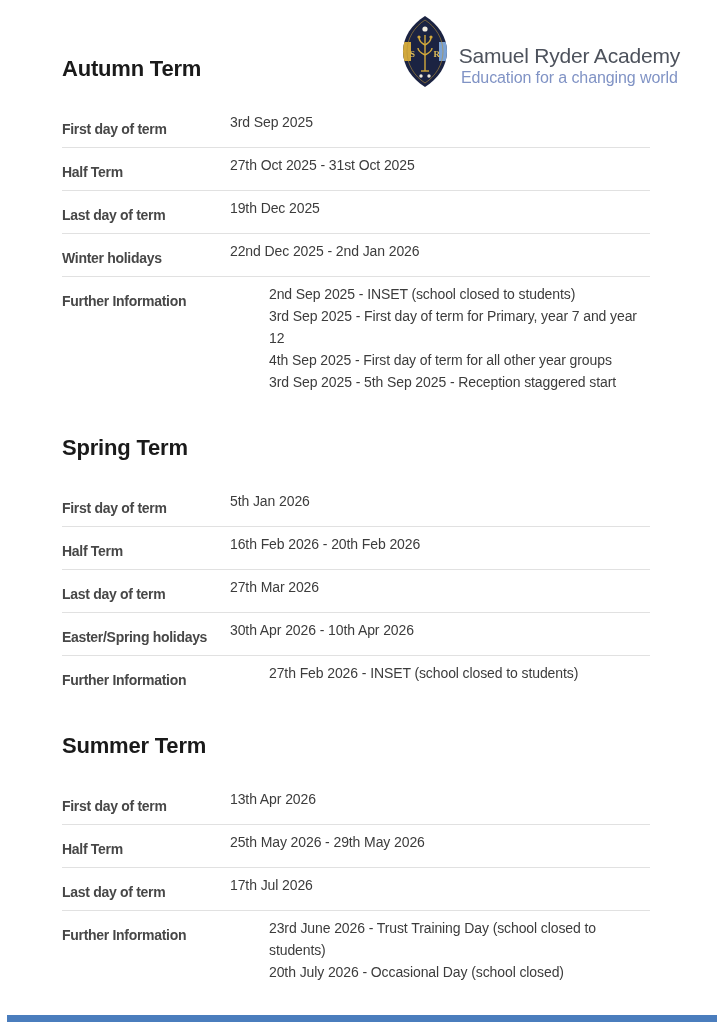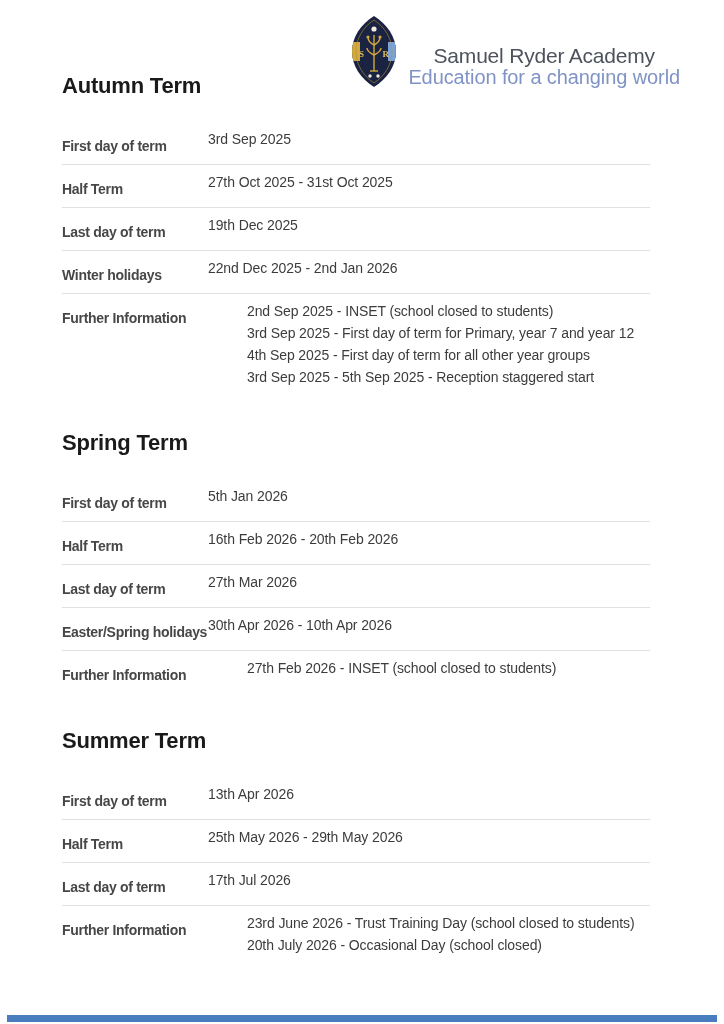--- a/index.html
+++ b/index.html
@@ -25,32 +25,32 @@
   .crest { width: 54px; height: 73px; flex-shrink: 0; }
   .logo-text { display: flex; flex-direction: column; justify-content: center; padding-top: 28px; text-align: center; }
   .academy-name {
     font-size: 21px;
     color: #4d525c;
     letter-spacing: -0.2px;
     line-height: 24px;
     font-weight: 400;
   }
   .academy-tagline {
-    font-size: 20px;
+    font-size: 16px;
     color: #8093c5;
     letter-spacing: -0.1px;
     line-height: 19px;
     font-weight: 400;
   }
 
   
   .content {
     position: absolute;
     left: 62px;
-    top: 72px;
+    top: 55px;
     width: 588px;
   }
   .term-title {
     font-size: 22px;
     font-weight: 700;
     color: #1a1a1a;
     letter-spacing: -0.2px;
     line-height: 27px;
     margin: 34px 0 23px 0;
   }
@@ -72,21 +72,21 @@
     letter-spacing: -0.3px;
     line-height: 22px;
     white-space: nowrap;
     margin-top: 7px;
   }
   .row-values {
     font-size: 14px;
     color: #3c3c3c;
     letter-spacing: -0.1px;
   }
-  .value-line { line-height: 22px; }
+  .value-line { line-height: 22px; margin-left: 22px; }
 
   
   .bottom-bar {
     position: absolute;
     left: 7px;
     right: 7px;
     bottom: 2px;
     height: 7px;
   }
 </style>

